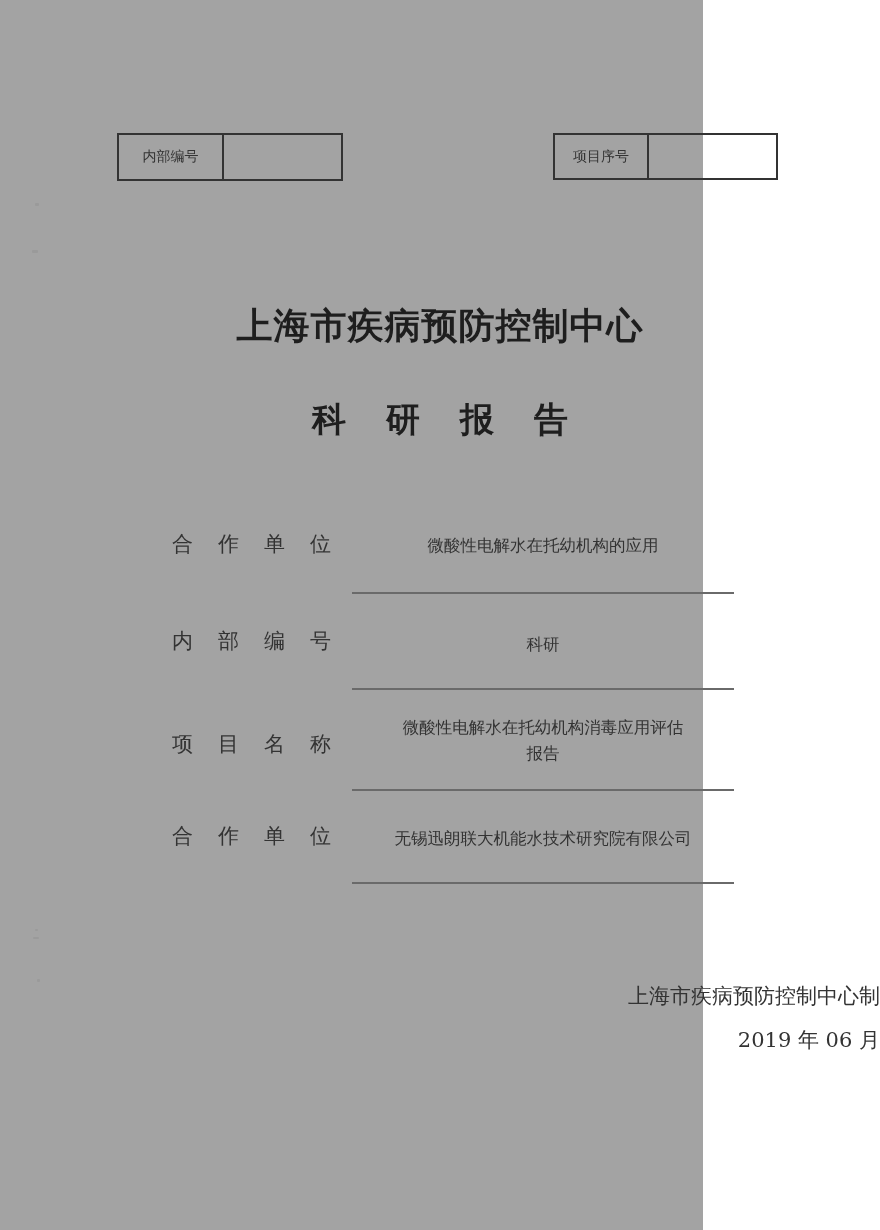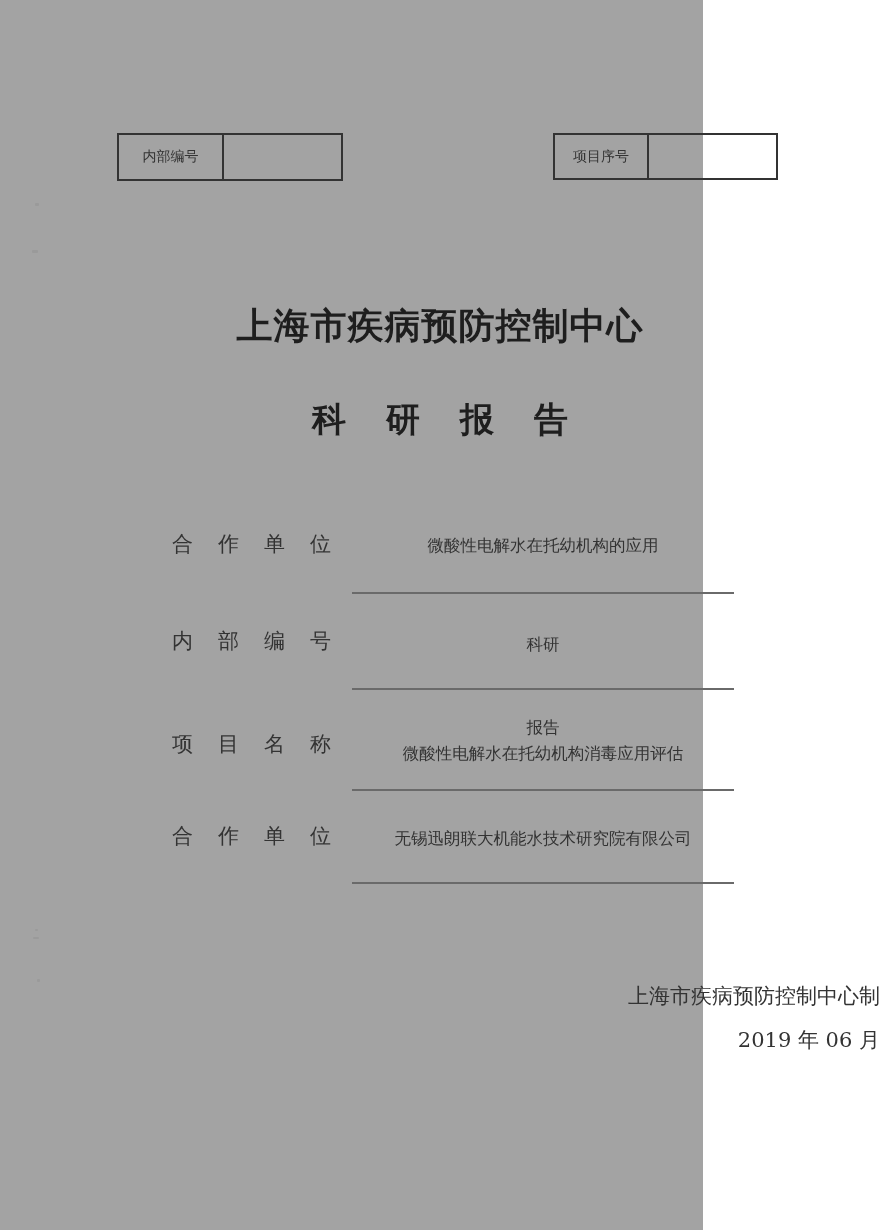--- a/index.html
+++ b/index.html
@@ -191,22 +191,22 @@
 
   <div class="field" id="field-type">
     <div class="flabel">内部编号</div>
     <div class="fvalue">科研</div>
     <div class="fline"></div>
   </div>
 
   <div class="field" id="field-report">
     <div class="flabel">项目名称</div>
     <div class="fvalue">
+      <div>微酸性电解水在托幼机构消毒应用评估</div>
       <div>报告</div>
-      <div>微酸性电解水在托幼机构消毒应用评估</div>
     </div>
     <div class="fline"></div>
   </div>
 
   <div class="field" id="field-partner">
     <div class="flabel">合作单位</div>
     <div class="fvalue">无锡迅朗联大机能水技术研究院有限公司</div>
     <div class="fline"></div>
   </div>
 

